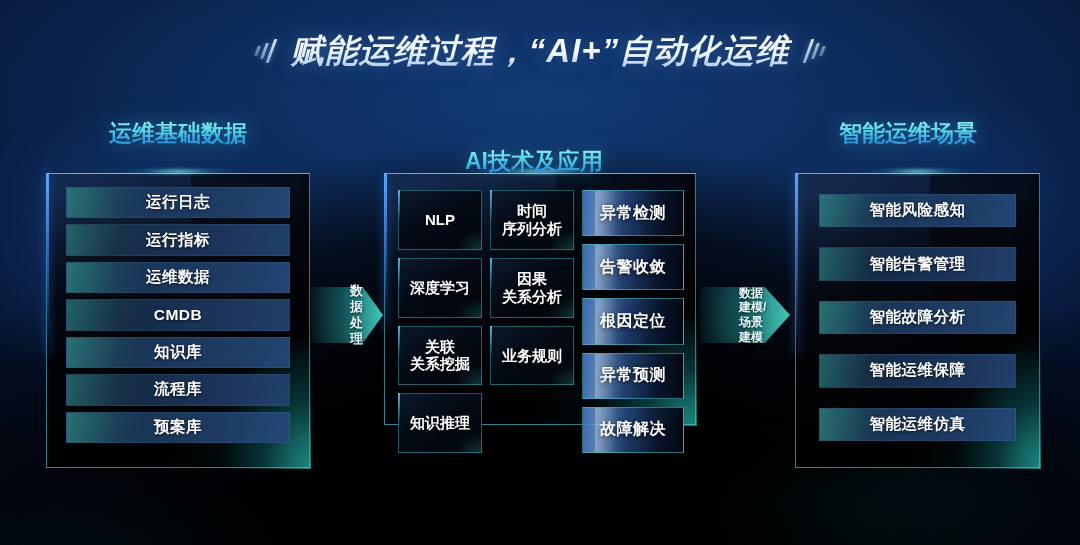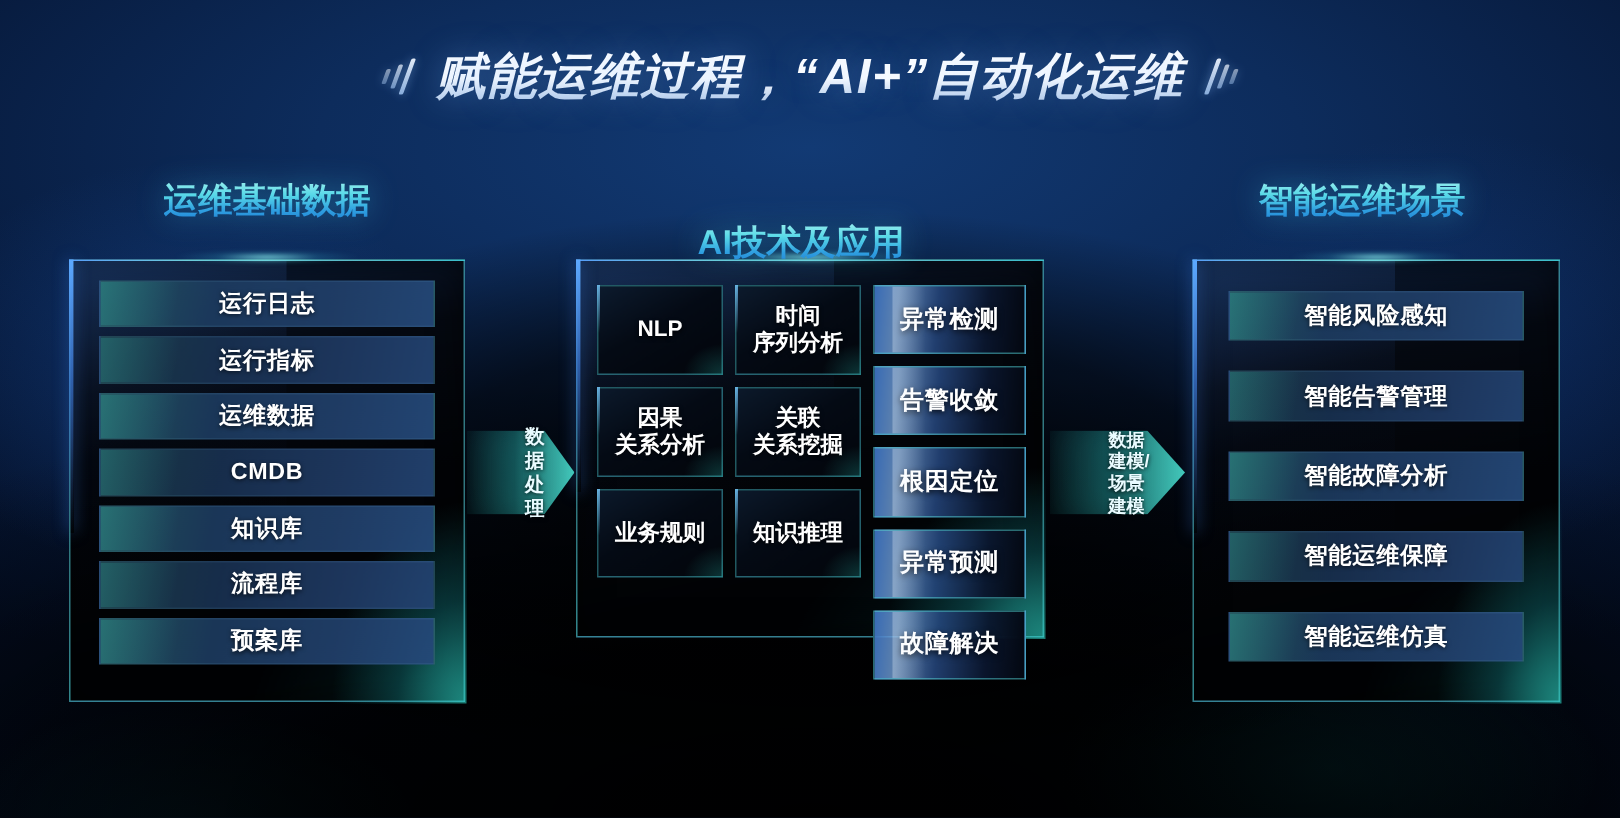--- a/index.html
+++ b/index.html
@@ -250,20 +250,23 @@
   <div style="position:absolute; left:13px; top:16px; width:176px; height:263px;
               display:grid; grid-template-columns:1fr 1fr; grid-template-rows:repeat(4,1fr); gap:8px;">
     <div class="gridcell">
       <span><span>NLP</span></span>
     </div>
     <div class="gridcell">
       <span><span>时间</span><br>
             <span>序列分析</span></span>
     </div>
     <div class="gridcell">
+      <span><span>深度学习</span></span>
+    </div>
+    <div class="gridcell">
       <span><span>因果</span><br>
             <span>关系分析</span></span>
     </div>
     <div class="gridcell">
       <span><span>关联</span><br>
             <span>关系挖掘</span></span>
     </div>
     <div class="gridcell">
       <span><span>业务规则</span></span>
     </div>

